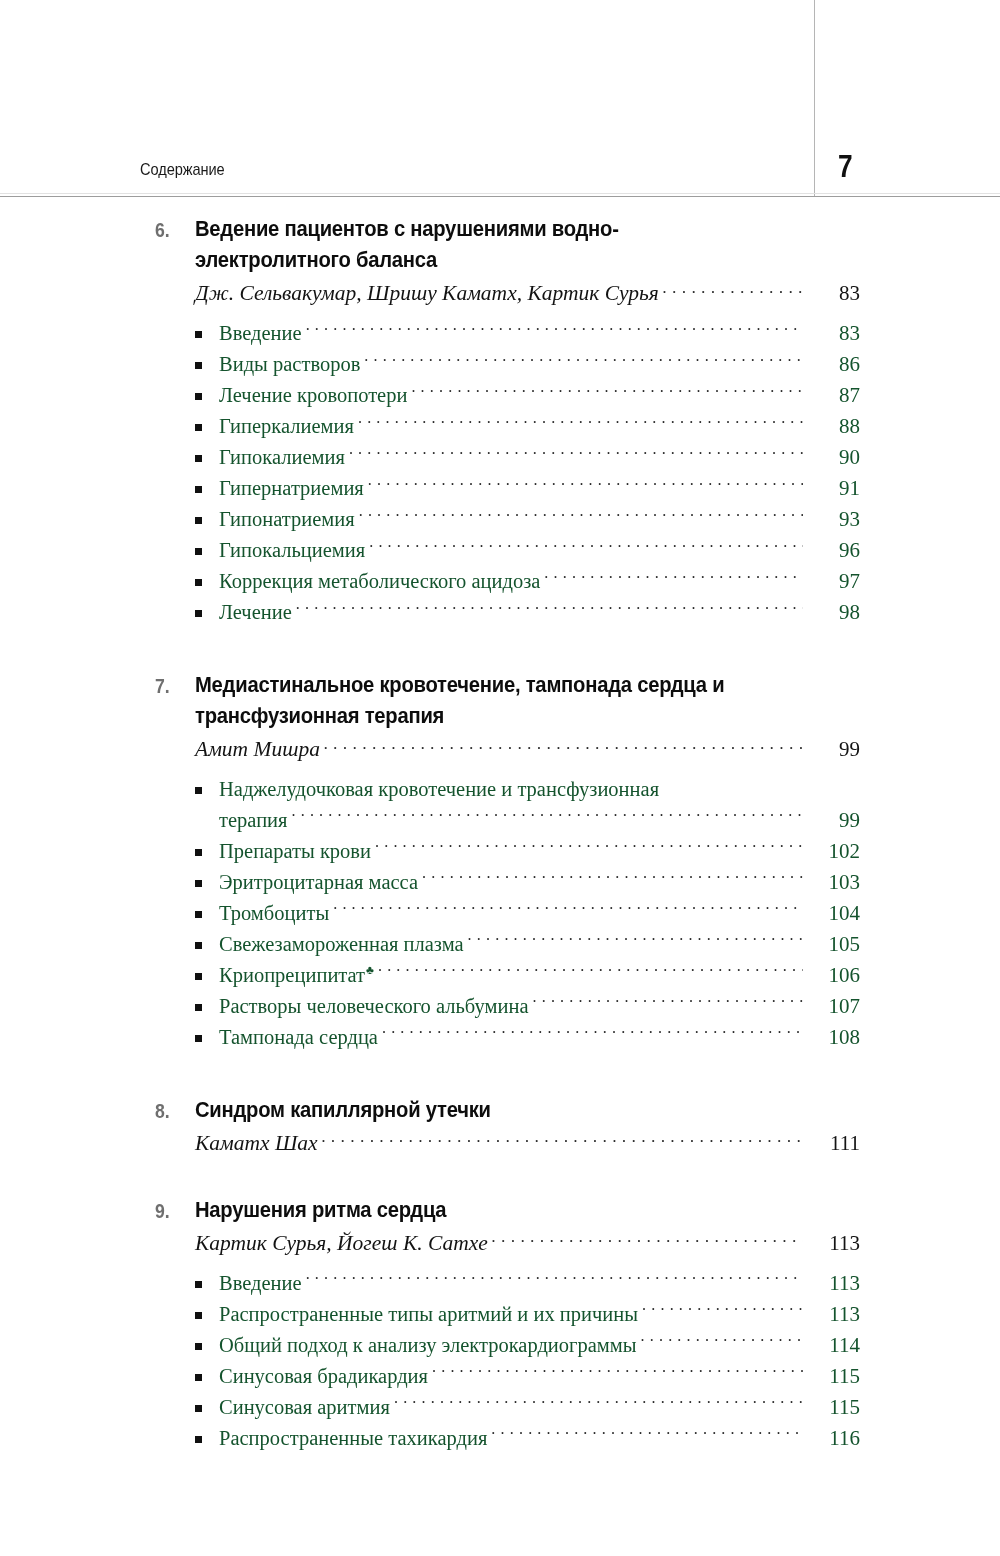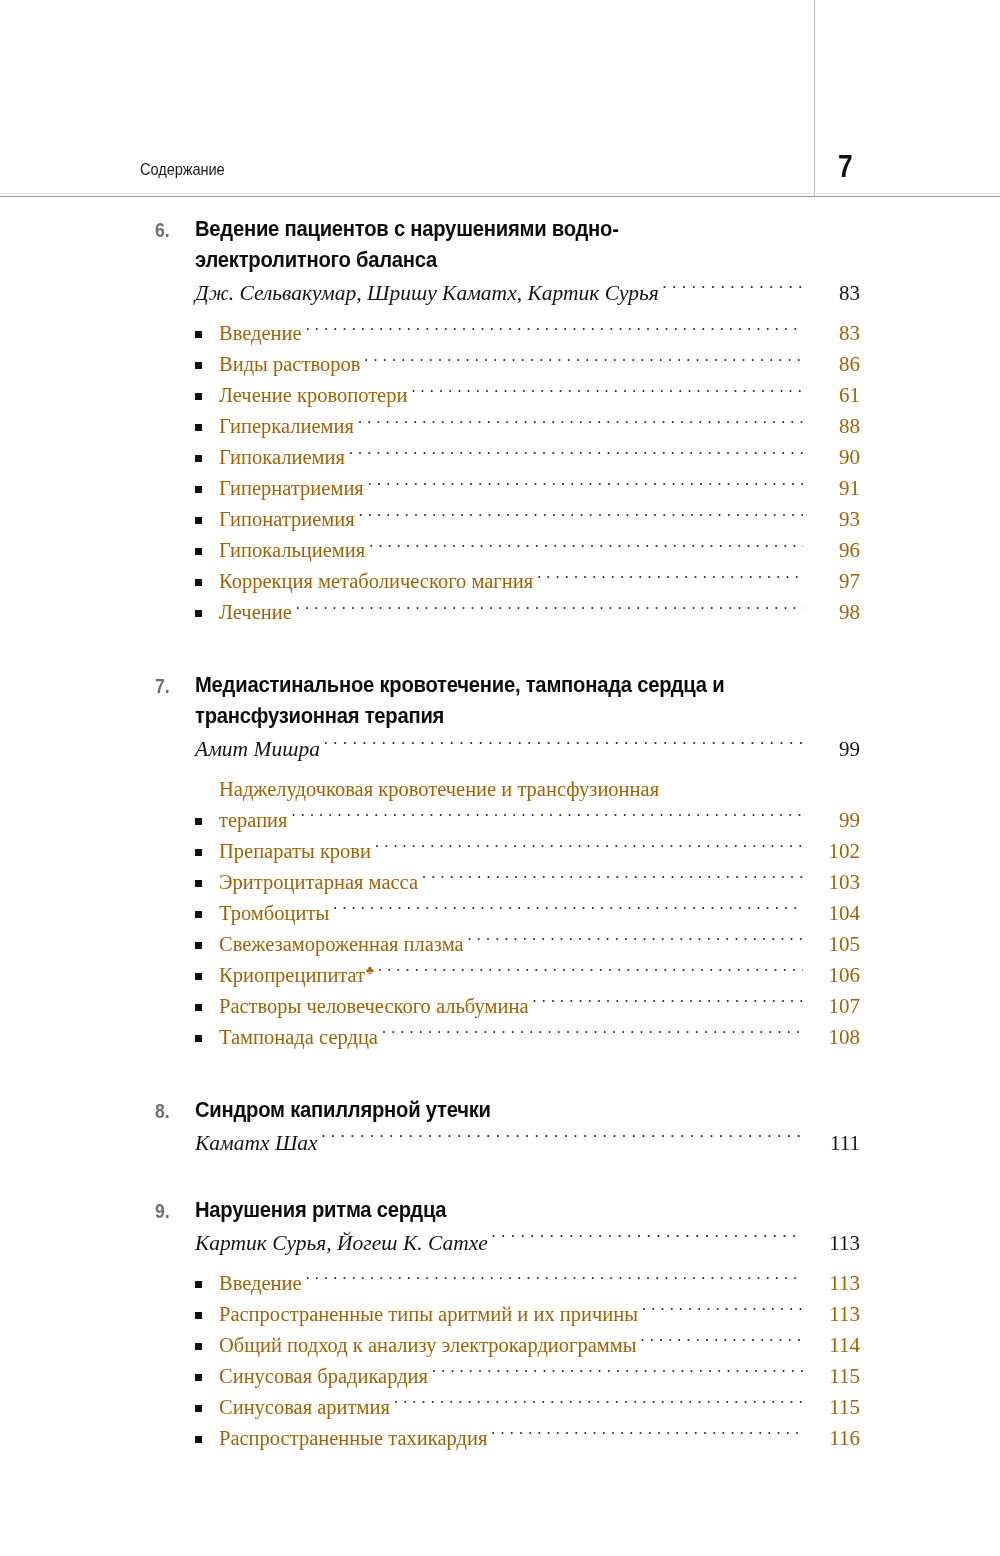--- a/index.html
+++ b/index.html
@@ -116,21 +116,21 @@
     color: #0d0d0d;
     letter-spacing: -0.25px;
     max-width: 610px;
     transform: scaleX(0.94);
     transform-origin: left top;
   }
 
   
   .lead-row {
     display: flex;
-    align-items: flex-start;
+    align-items: center;
     position: relative;
   }
   .lead-text {
     white-space: pre-wrap;
   }
   .lead-dots {
     flex: 1 1 auto;
     position: relative;
     height: 1em;
     overflow: hidden;
@@ -173,24 +173,24 @@
   }
 
   
   .items {
     list-style: none;
     margin: 9px 0 0 0;
     padding: 0 140px 0 195px;
   }
   .items li {
     display: flex;
-    align-items: flex-end;
+    align-items: flex-start;
     font-size: 20.5px;
     line-height: 30.5px;
-    color: #a16207;
+    color: #14532d;
     margin-bottom: 0.5px;
   }
   .bullet {
     flex: 0 0 auto;
     width: 24px;
     display: inline-block;
     position: relative;
     height: 30.5px;
   }
   .bullet::before {
@@ -272,21 +272,21 @@
                 <span class="lead-page">86</span>
               </span>
             </span>
           </li>
           <li>
             <span class="bullet"></span>
             <span class="item-body">
               <span class="item-line">
                 <span class="lead-text">Лечение кровопотери</span>
                 <span class="lead-dots"></span>
-                <span class="lead-page">61</span>
+                <span class="lead-page">87</span>
               </span>
             </span>
           </li>
           <li>
             <span class="bullet"></span>
             <span class="item-body">
               <span class="item-line">
                 <span class="lead-text">Гиперкалиемия</span>
                 <span class="lead-dots"></span>
                 <span class="lead-page">88</span>
@@ -330,21 +330,21 @@
                 <span class="lead-text">Гипокальциемия</span>
                 <span class="lead-dots"></span>
                 <span class="lead-page">96</span>
               </span>
             </span>
           </li>
           <li>
             <span class="bullet"></span>
             <span class="item-body">
               <span class="item-line">
-                <span class="lead-text">Коррекция метаболического магния</span>
+                <span class="lead-text">Коррекция метаболического ацидоза</span>
                 <span class="lead-dots"></span>
                 <span class="lead-page">97</span>
               </span>
             </span>
           </li>
           <li>
             <span class="bullet"></span>
             <span class="item-body">
               <span class="item-line">
                 <span class="lead-text">Лечение</span>

